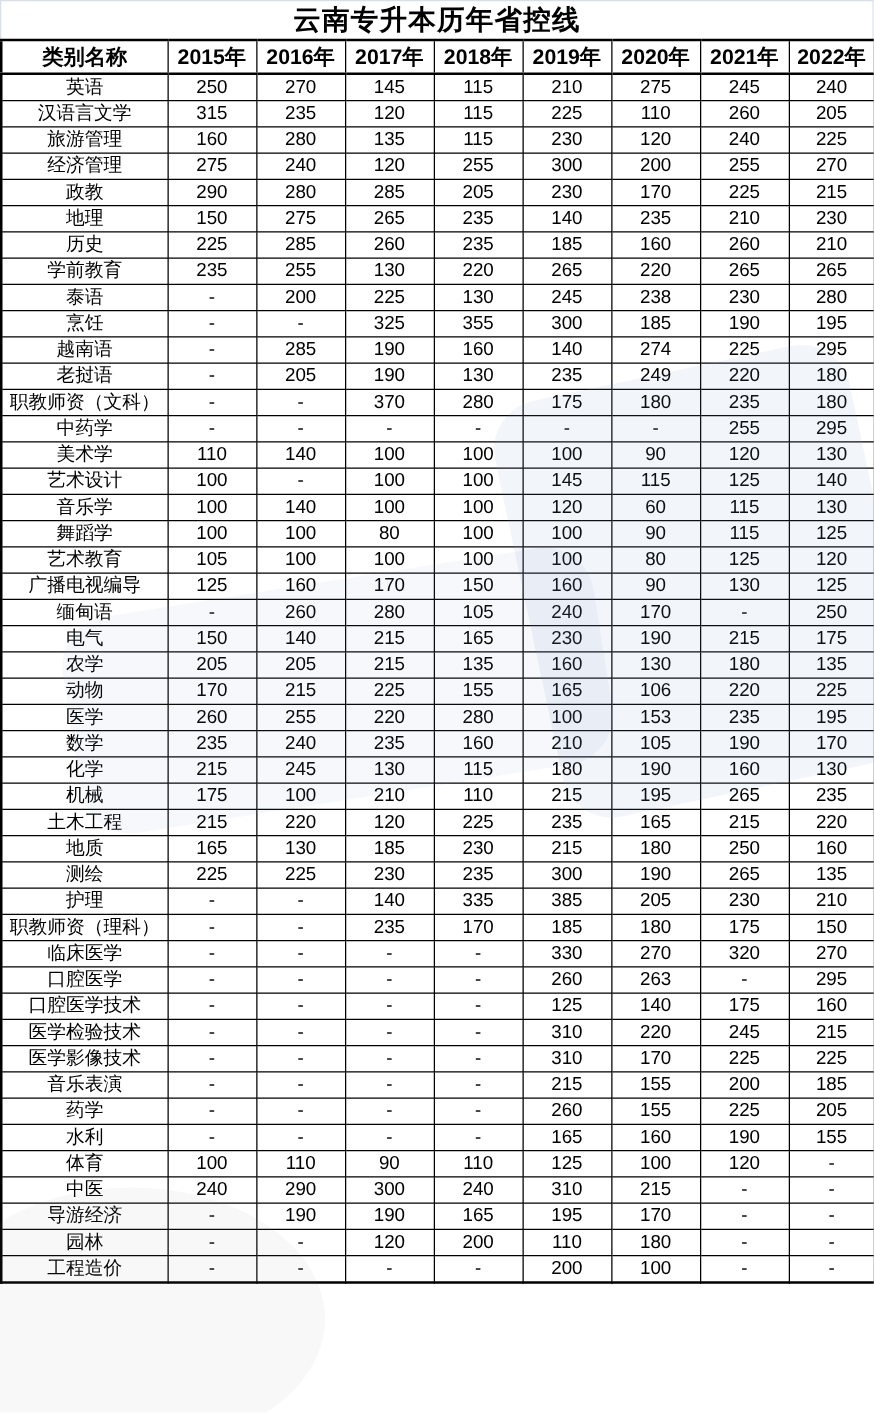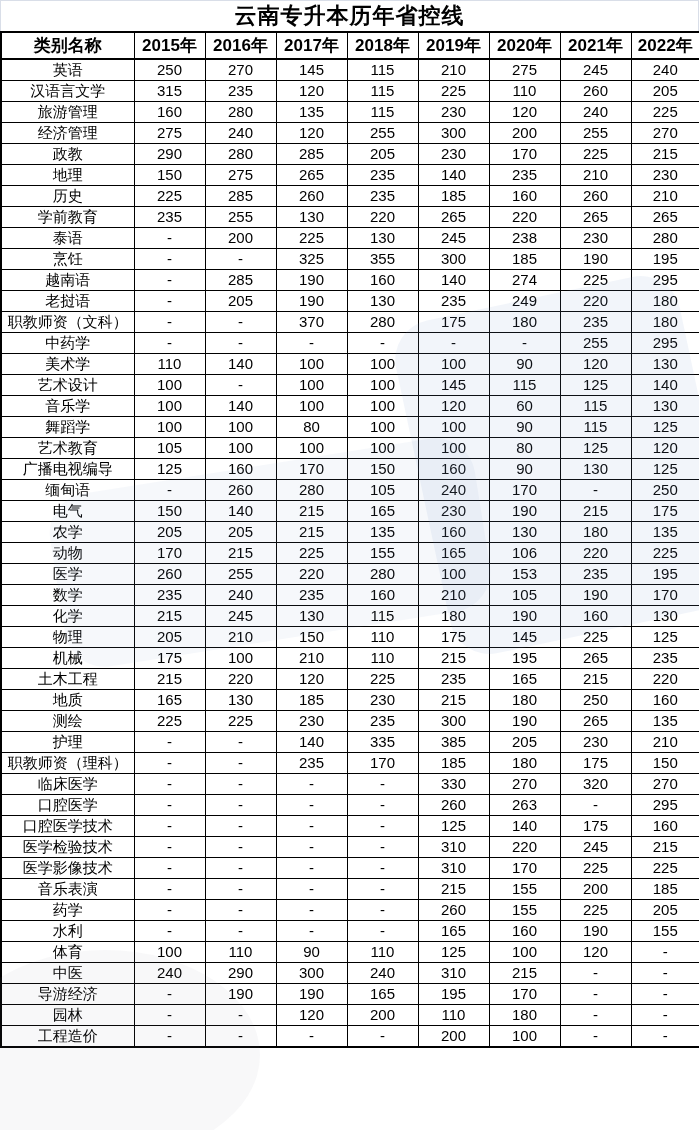--- a/index.html
+++ b/index.html
@@ -359,31 +359,20 @@
           <td>215</td>
           <td>245</td>
           <td>130</td>
           <td>115</td>
           <td>180</td>
           <td>190</td>
           <td>160</td>
           <td>130</td>
         </tr>
         <tr>
-          <td class="row-label">物理</td>
-          <td>205</td>
-          <td>210</td>
-          <td>150</td>
-          <td>110</td>
-          <td>175</td>
-          <td>145</td>
-          <td>225</td>
-          <td>125</td>
-        </tr>
-        <tr>
           <td class="row-label">机械</td>
           <td>175</td>
           <td>100</td>
           <td>210</td>
           <td>110</td>
           <td>215</td>
           <td>195</td>
           <td>265</td>
           <td>235</td>
         </tr>

